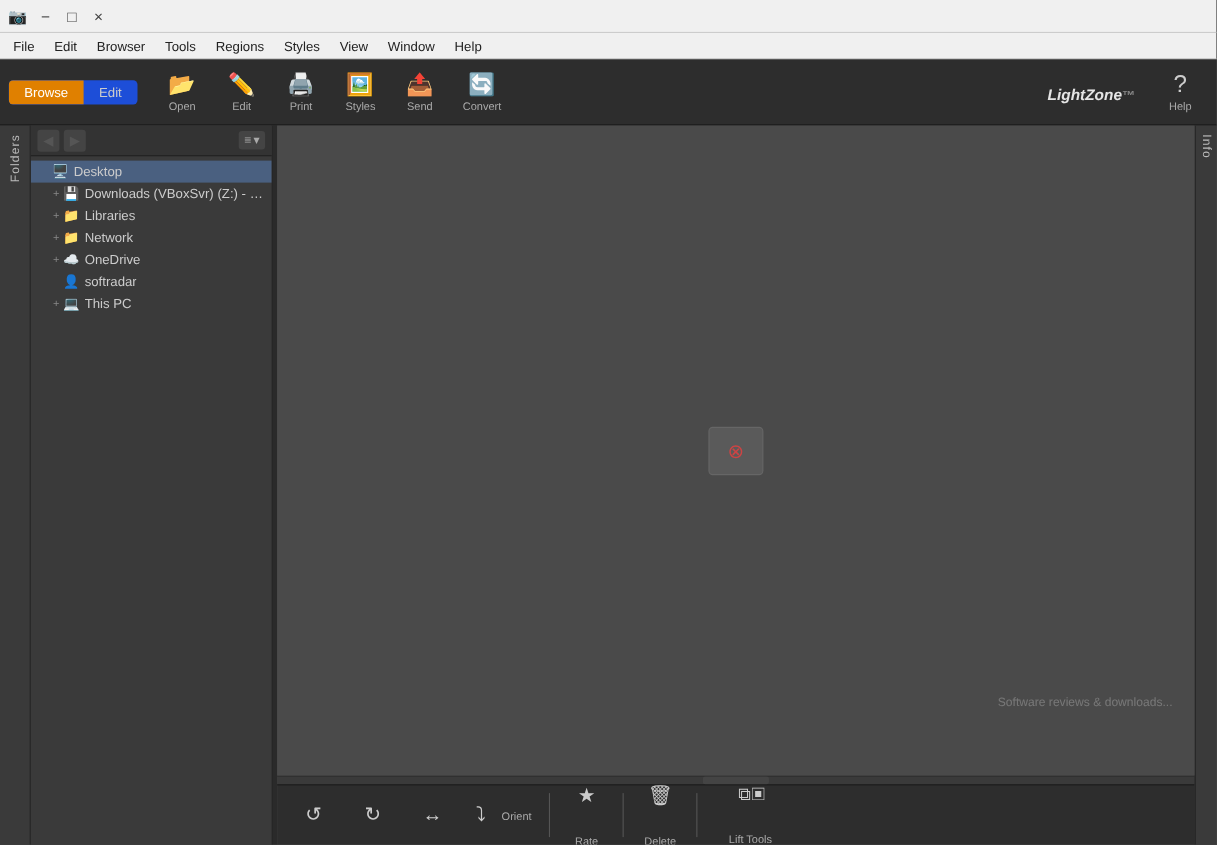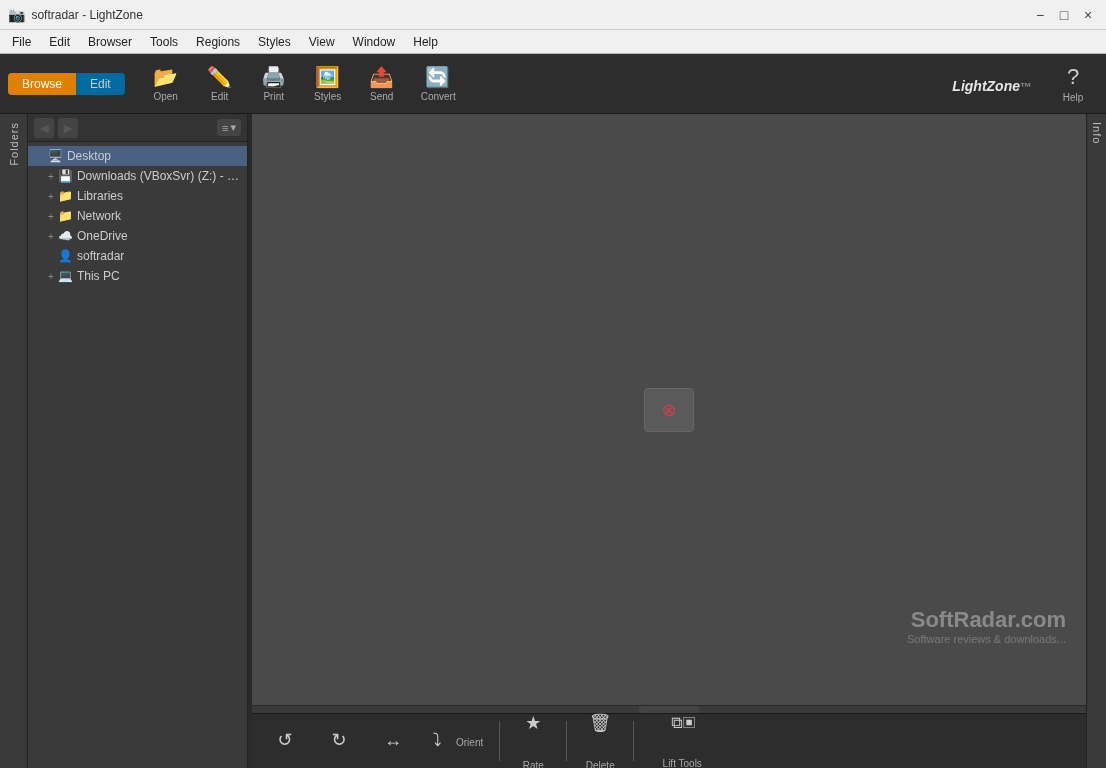--- a/index.html
+++ b/index.html
@@ -71,21 +71,21 @@
       display: flex;
       align-items: center;
       padding: 0 8px;
       border-bottom: 1px solid #1a1a1a;
       gap: 4px;
     }
 
     
     .browse-edit-toggle {
       display: flex;
-      background: #0369a1;
+      background: #1d4ed8;
       border-radius: 4px;
       overflow: hidden;
       margin-right: 12px;
     }
     .toggle-btn {
       padding: 4px 14px;
       font-size: 12px;
       cursor: pointer;
       color: #ccc;
       border: none;
@@ -363,21 +363,20 @@
       height: 40px;
       background: #555;
       margin: 0 4px;
     }
   </style>
 </head>
 <body>
 
 <div id="title-bar">
   <span style="font-size:14px; margin-right:6px;">📷</span>
-  <span style="font-size:12px; color:#333; flex:1;">softradar - LightZone</span>
   <div class="window-controls">
     <button class="window-btn">−</button>
     <button class="window-btn">□</button>
     <button class="window-btn close">×</button>
   </div>
 </div>
 
 <div id="menu-bar">
   <span class="menu-item">File</span>
   <span class="menu-item">Edit</span>
@@ -496,21 +495,20 @@
 
     <div id="divider"></div>
 
     <div id="main-content">
       <div id="image-area">
         <div class="empty-message">
           <span class="empty-icon">⊗</span>
         </div>
 
         <div id="watermark">
-          <div class="wm-main">SoftRadar.com</div>
           <div class="wm-sub">Software reviews &amp; downloads...</div>
         </div>
       </div>
 
       <div id="scroll-indicator">
         <div style="height:100%; background: #555; width: 60px; margin: 0 auto; border-radius: 2px; opacity: 0.4;"></div>
       </div>
 
       <div id="bottom-toolbar">
 

